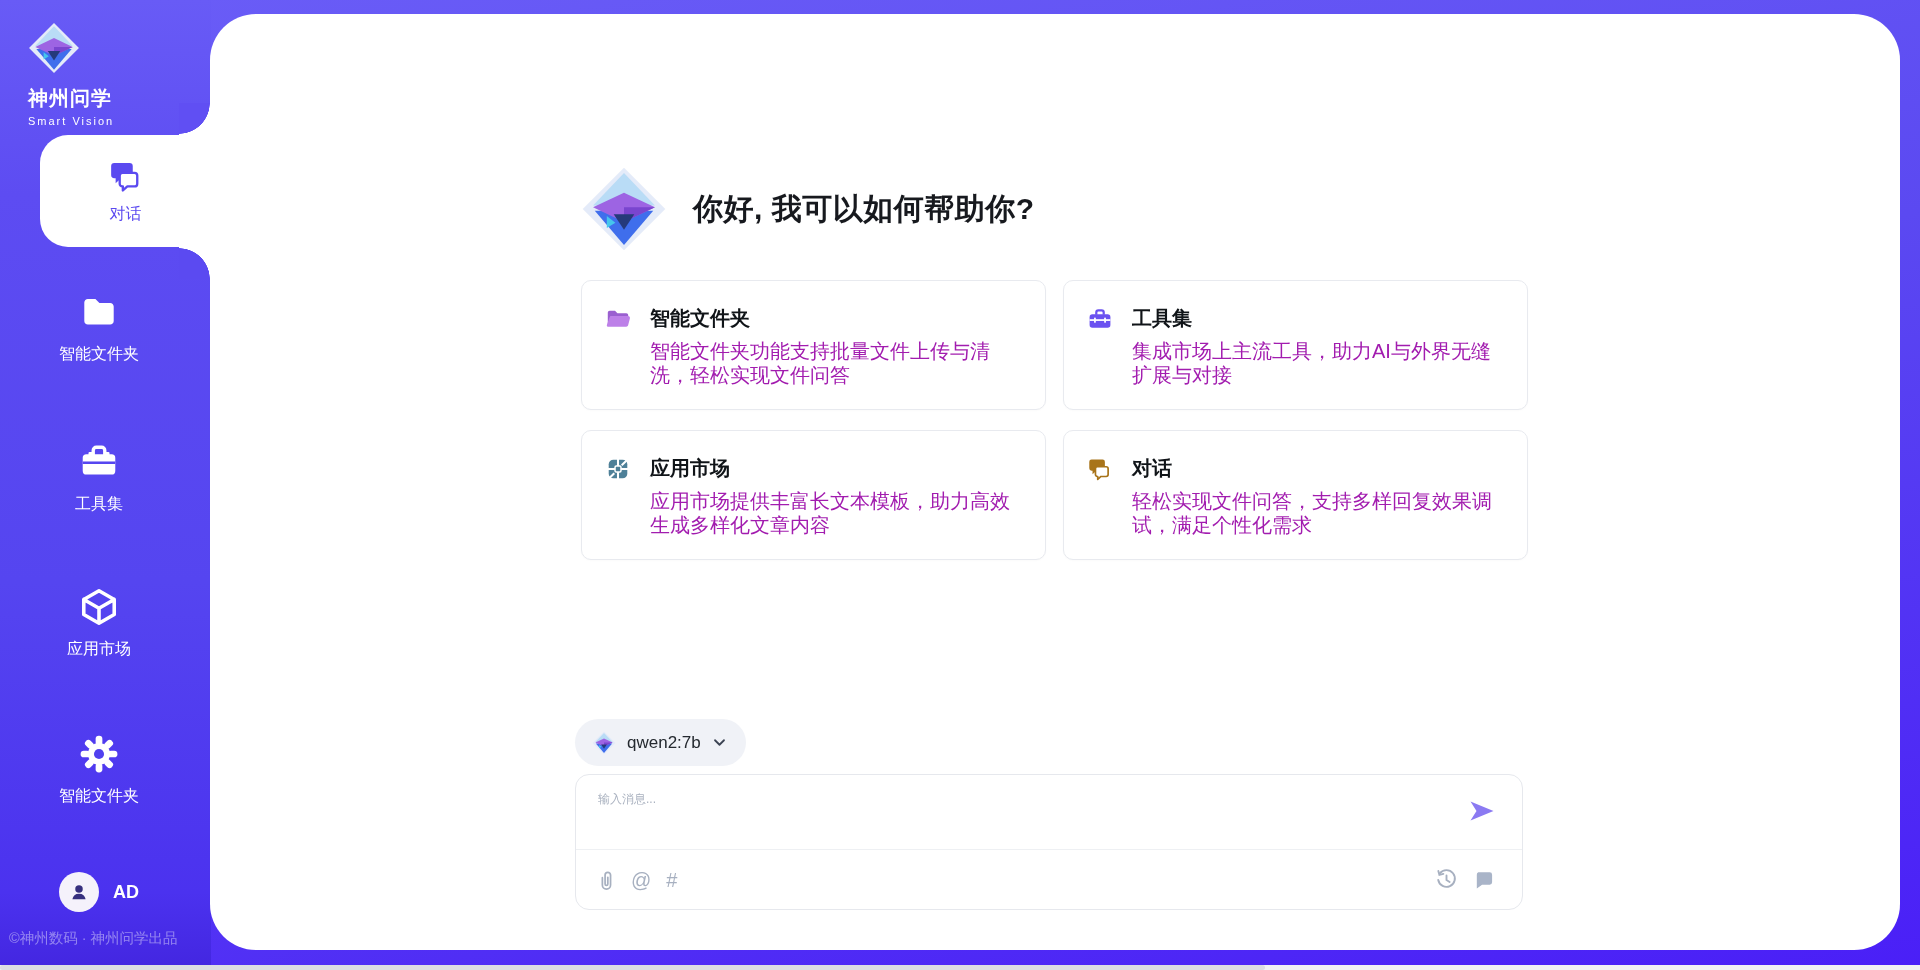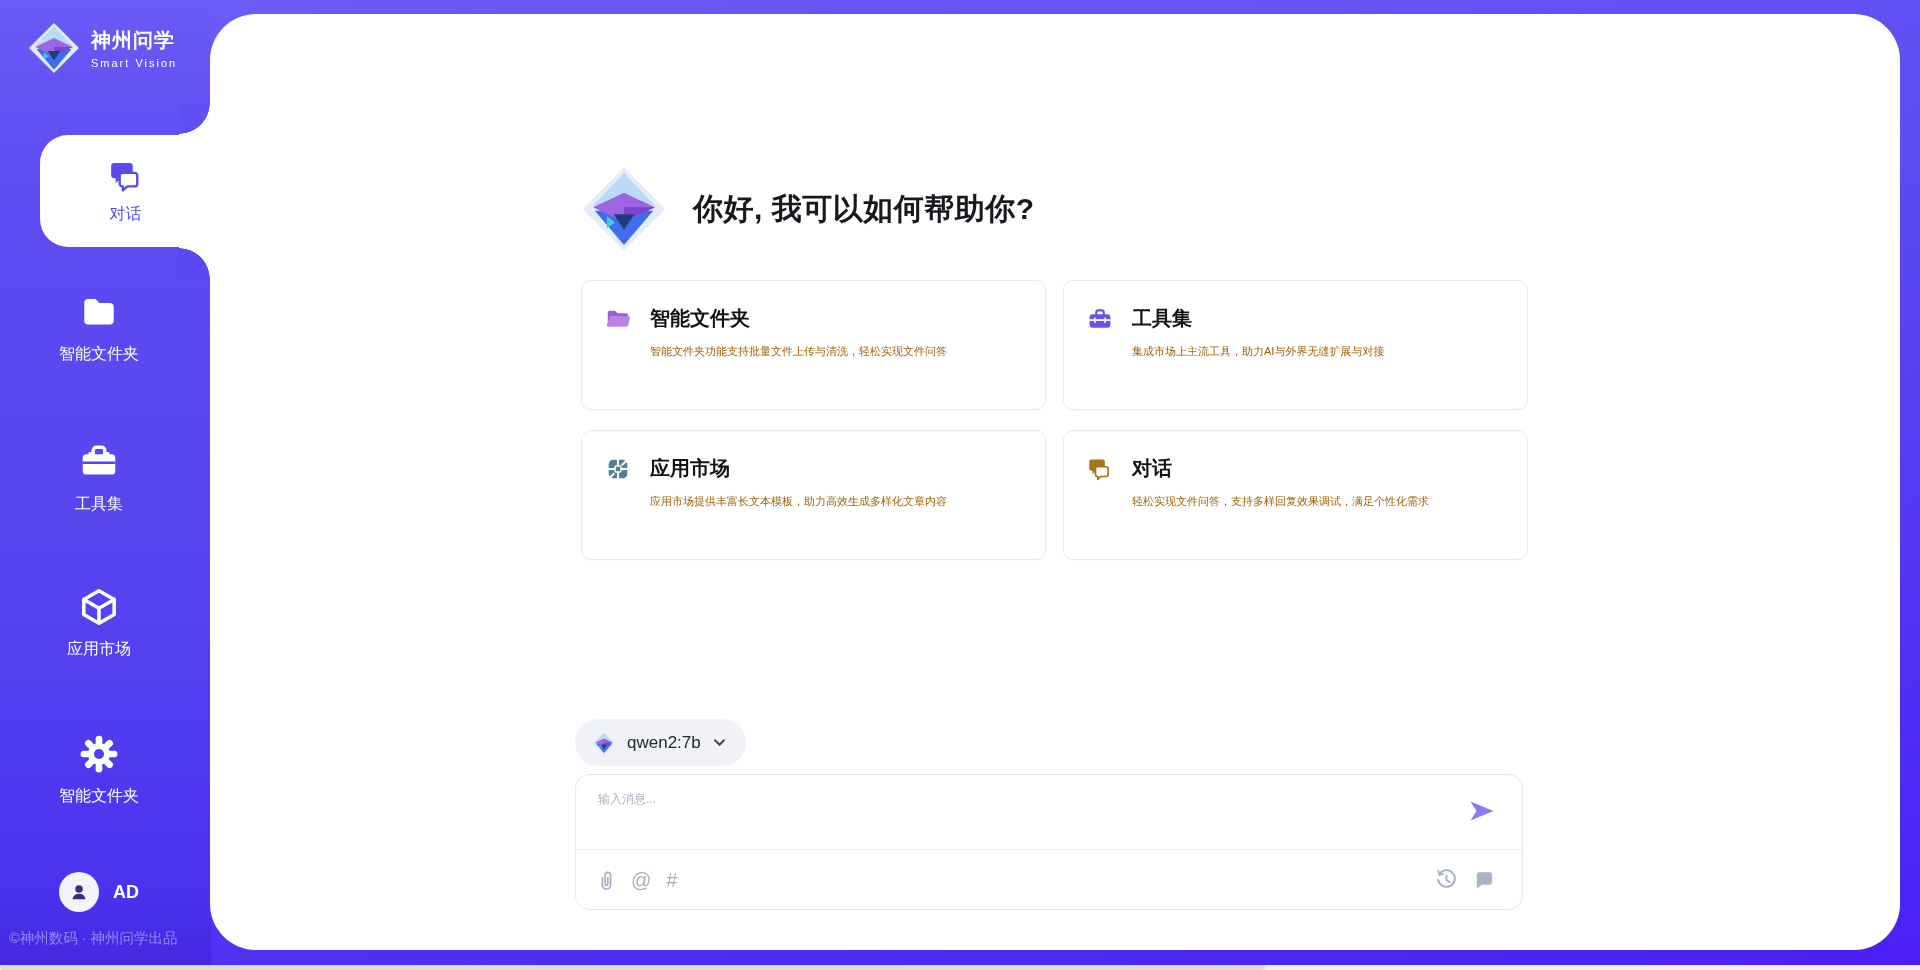--- a/index.html
+++ b/index.html
@@ -8,21 +8,21 @@
   body {
     font-family:"Liberation Sans","DejaVu Sans",sans-serif;
     background:linear-gradient(170deg,#6a5df7 0%,#5b49f1 42%,#4a1ff7 100%);
     position:relative;
   }
   
   .sidebar {
     position:absolute; left:0; top:0; bottom:0; width:211px;
     background:linear-gradient(180deg,#685bf6 0%,#5d4cf2 20%,#5545f0 60%,#4b32ef 92%,#4326e0 100%);
   }
-  .brand { position:absolute; left:28px; top:22px; display:flex; align-items:center; gap:11px; }
+  .brand { position:absolute; left:28px; top:22px; display:flex; gap:11px;flex-direction:column; }
   .brand-gem { width:52px; height:52px; }
   .brand-name { color:#fff; font-size:20px; font-weight:700; letter-spacing:1px; }
   .brand-tag  { color:#fff; font-size:11px; letter-spacing:2px; margin-top:3px; font-weight:500; }
   .nav-item { position:absolute; left:0; width:198px; display:flex; flex-direction:column; align-items:center; gap:11px; cursor:pointer; }
   .nav-item .nav-label { color:#fff; font-size:16px; }
   .nav-icon { width:42px; height:42px; display:block; }
   
   .active-tab {
     position:absolute; left:40px; top:135px; width:171px; height:112px;
     background:#fff; border-radius:28px 0 0 28px;
@@ -47,21 +47,21 @@
   .greeting-gem { width:86px; height:86px; flex:0 0 auto; }
   .greeting-title { font-size:30px; font-weight:700; color:#17191e; letter-spacing:.5px; }
   .cards { margin-top:28px; display:grid; grid-template-columns:465px 465px; gap:20px 17px; }
   .card {
     height:130px; background:#fff; border:1px solid #e8eaef; border-radius:10px;
     padding:24px 24px 0 23px; cursor:pointer; box-shadow:0 1px 2px rgba(20,20,40,.02);
   }
   .card-head { display:flex; align-items:center; gap:19px; }
   .card-icon { width:26px; height:26px; flex:0 0 auto; }
   .card-title { font-size:20px; font-weight:700; color:#101418; }
-  .card-desc { margin:7px 0 0 45px; font-size:11px; line-height:24px; color:#a16207; }
+  .card-desc { margin:7px 0 0 45px; font-size:20px; line-height:24px; color:#a21caf; }
   
   .composer { position:absolute; left:365px; bottom:40px; width:948px; }
   .model-pill {
     display:inline-flex; align-items:center; gap:11px; height:47px; padding:0 19px 0 17px;
     background:#f0f2f7; border-radius:24px; cursor:pointer; border:none;
   }
   .model-gem { width:24px; height:24px; }
   .model-label { font-size:17px; color:#24292f; }
   .input-box { margin-top:8px; height:136px; border:1.5px solid #e6e8ed; border-radius:14px; position:relative; background:#fff; }
   .msg-input {

